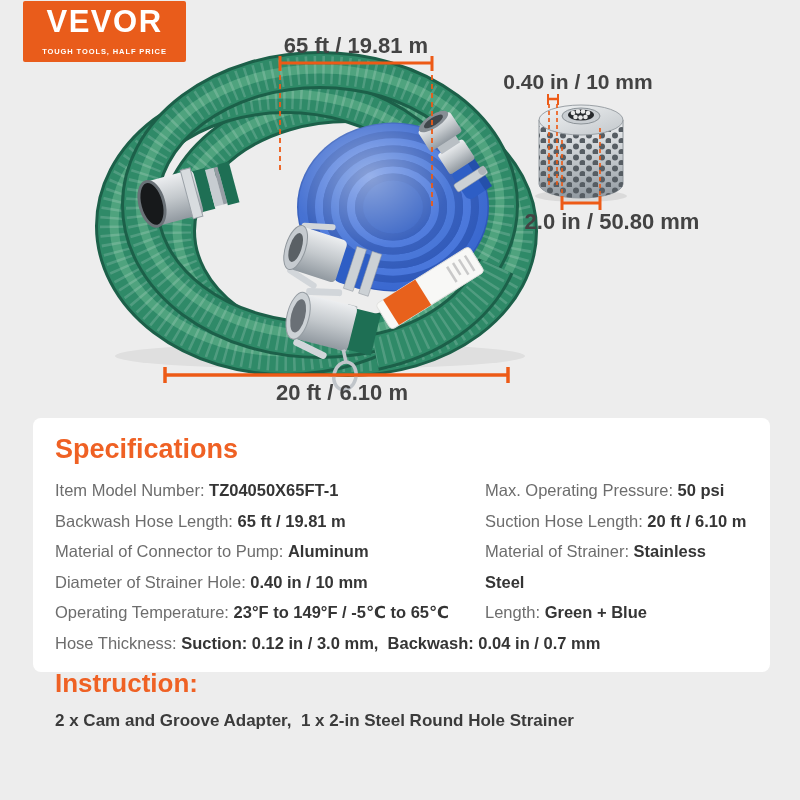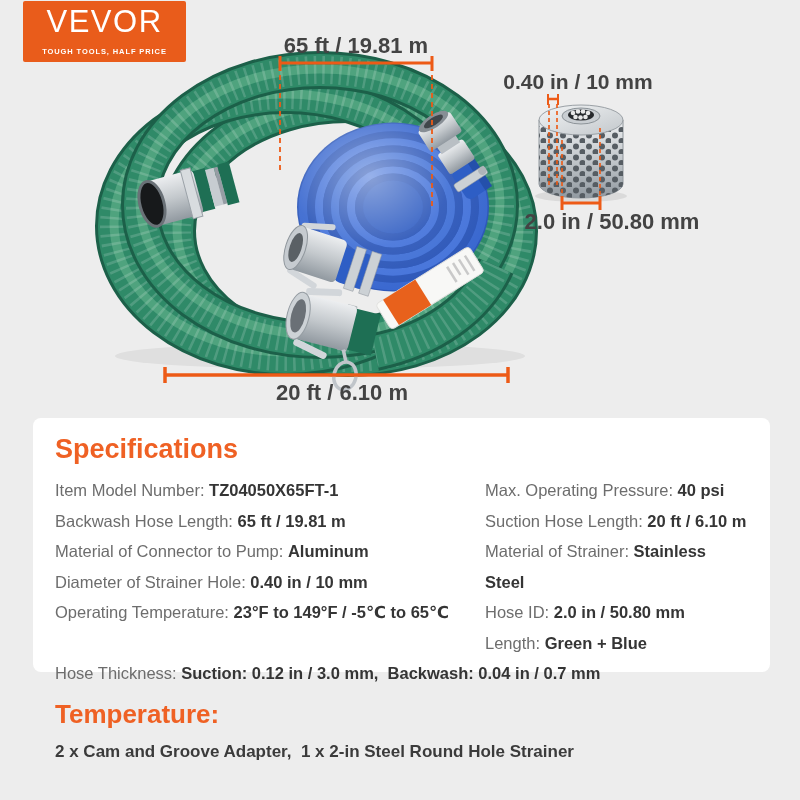--- a/index.html
+++ b/index.html
@@ -9,39 +9,39 @@
     font-family:"Liberation Sans","DejaVu Sans",sans-serif;
     position:relative; overflow:hidden;
   }
   
   .logo {
     position:absolute; left:23px; top:1px; width:163px; height:61px;
     background:#e95c1b; display:flex; flex-direction:column;
     align-items:center; justify-content:center; border-radius:2px;
   }
   .logo-brand {
-    color:#ffffff; font-weight:normal; font-size:31px; line-height:30px;
+    color:#ffffff; font-weight:bold; font-size:31px; line-height:30px;
     letter-spacing:1.5px;
   }
   .logo-tagline {
     color:#ffffff; font-weight:bold; font-size:7.5px; letter-spacing:0.9px;
     margin-top:10px;
   }
   
   .stage { position:absolute; left:0; top:0; width:800px; height:418px; }
   .dim-text { font-weight:bold; font-size:22px; fill:#434343; }
   .dim-text-sm { font-weight:bold; font-size:21px; fill:#434343; }
   
   .panel {
     position:absolute; left:33px; top:418px; width:737px; height:254px;
     background:#ffffff; border-radius:8px; box-sizing:border-box;
     padding:12px 22px 0 22px;
   }
   .spec-title { color:#ef6124; font-size:27px; font-weight:bold; margin:4px 0 10px 0; }
-  .spec-cols { display:flex; }
+  .spec-cols { display:flex;align-items:center; }
   .spec-col-left { width:430px; }
   .spec-col-right { flex:1; }
   .spec-row {
     font-size:16.5px; line-height:30.5px; color:#6d6d6d; white-space:pre-wrap;
   }
   .spec-row .v { color:#353535; font-weight:bold; }
   .acc-title { color:#ef6124; font-size:26px; font-weight:bold; margin:10px 0 6px 0; }
   .acc-line {
     font-size:17px; font-weight:bold; color:#3b3b3b; line-height:31px;
     white-space:pre-wrap;
@@ -228,25 +228,24 @@
 
   <div class="spec-cols">
     <div class="spec-col-left">
       <div class="spec-row"><span>Item Model Number: </span><span class="v">TZ04050X65FT-1</span></div>
       <div class="spec-row"><span>Backwash Hose Length: </span><span class="v">65 ft / 19.81 m</span></div>
       <div class="spec-row"><span>Material of Connector to Pump: </span><span class="v">Aluminum</span></div>
       <div class="spec-row"><span>Diameter of Strainer Hole: </span><span class="v">0.40 in / 10 mm</span></div>
       <div class="spec-row"><span>Operating Temperature: </span><span class="v">23°F to 149°F / -5℃ to 65℃</span></div>
     </div>
     <div class="spec-col-right">
-      <div class="spec-row"><span>Max. Operating Pressure: </span><span class="v">40 psi</span></div>
+      <div class="spec-row"><span>Max. Operating Pressure: </span><span class="v">50 psi</span></div>
       <div class="spec-row"><span>Suction Hose Length: </span><span class="v">20 ft / 6.10 m</span></div>
       <div class="spec-row"><span>Material of Strainer: </span><span class="v">Stainless Steel</span></div>
-      <div class="spec-row"><span>Hose ID: </span><span class="v">2.0 in / 50.80 mm</span></div>
       <div class="spec-row"><span>Length: </span><span class="v">Green + Blue</span></div>
     </div>
   </div>
 
   <div class="spec-row"><span>Hose Thickness: </span><span class="v">Suction: 0.12 in / 3.0 mm,  Backwash: 0.04 in / 0.7 mm</span></div>
 
-  <div class="acc-title">Temperature:</div>
+  <div class="acc-title">Instruction:</div>
   <div class="acc-line">2 x Cam and Groove Adapter,  1 x 2-in Steel Round Hole Strainer</div>
 </div>
 
 </body></html>

